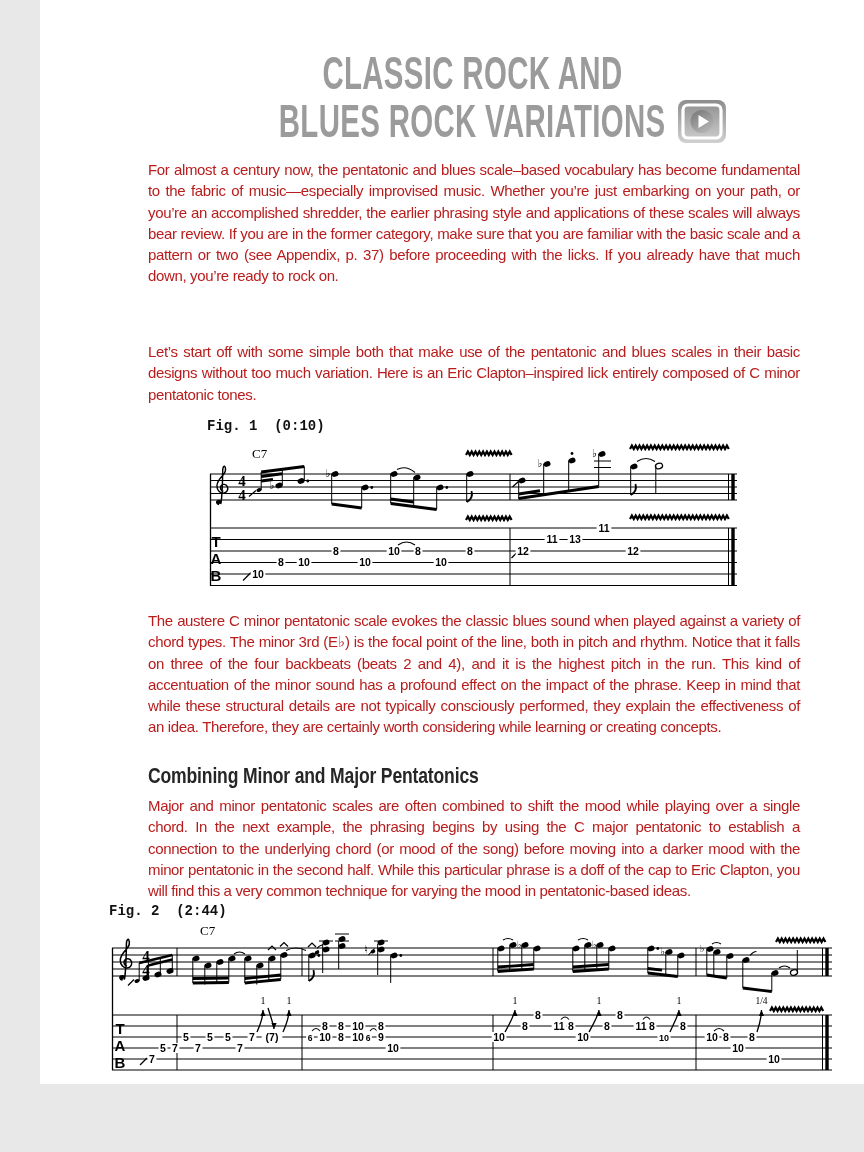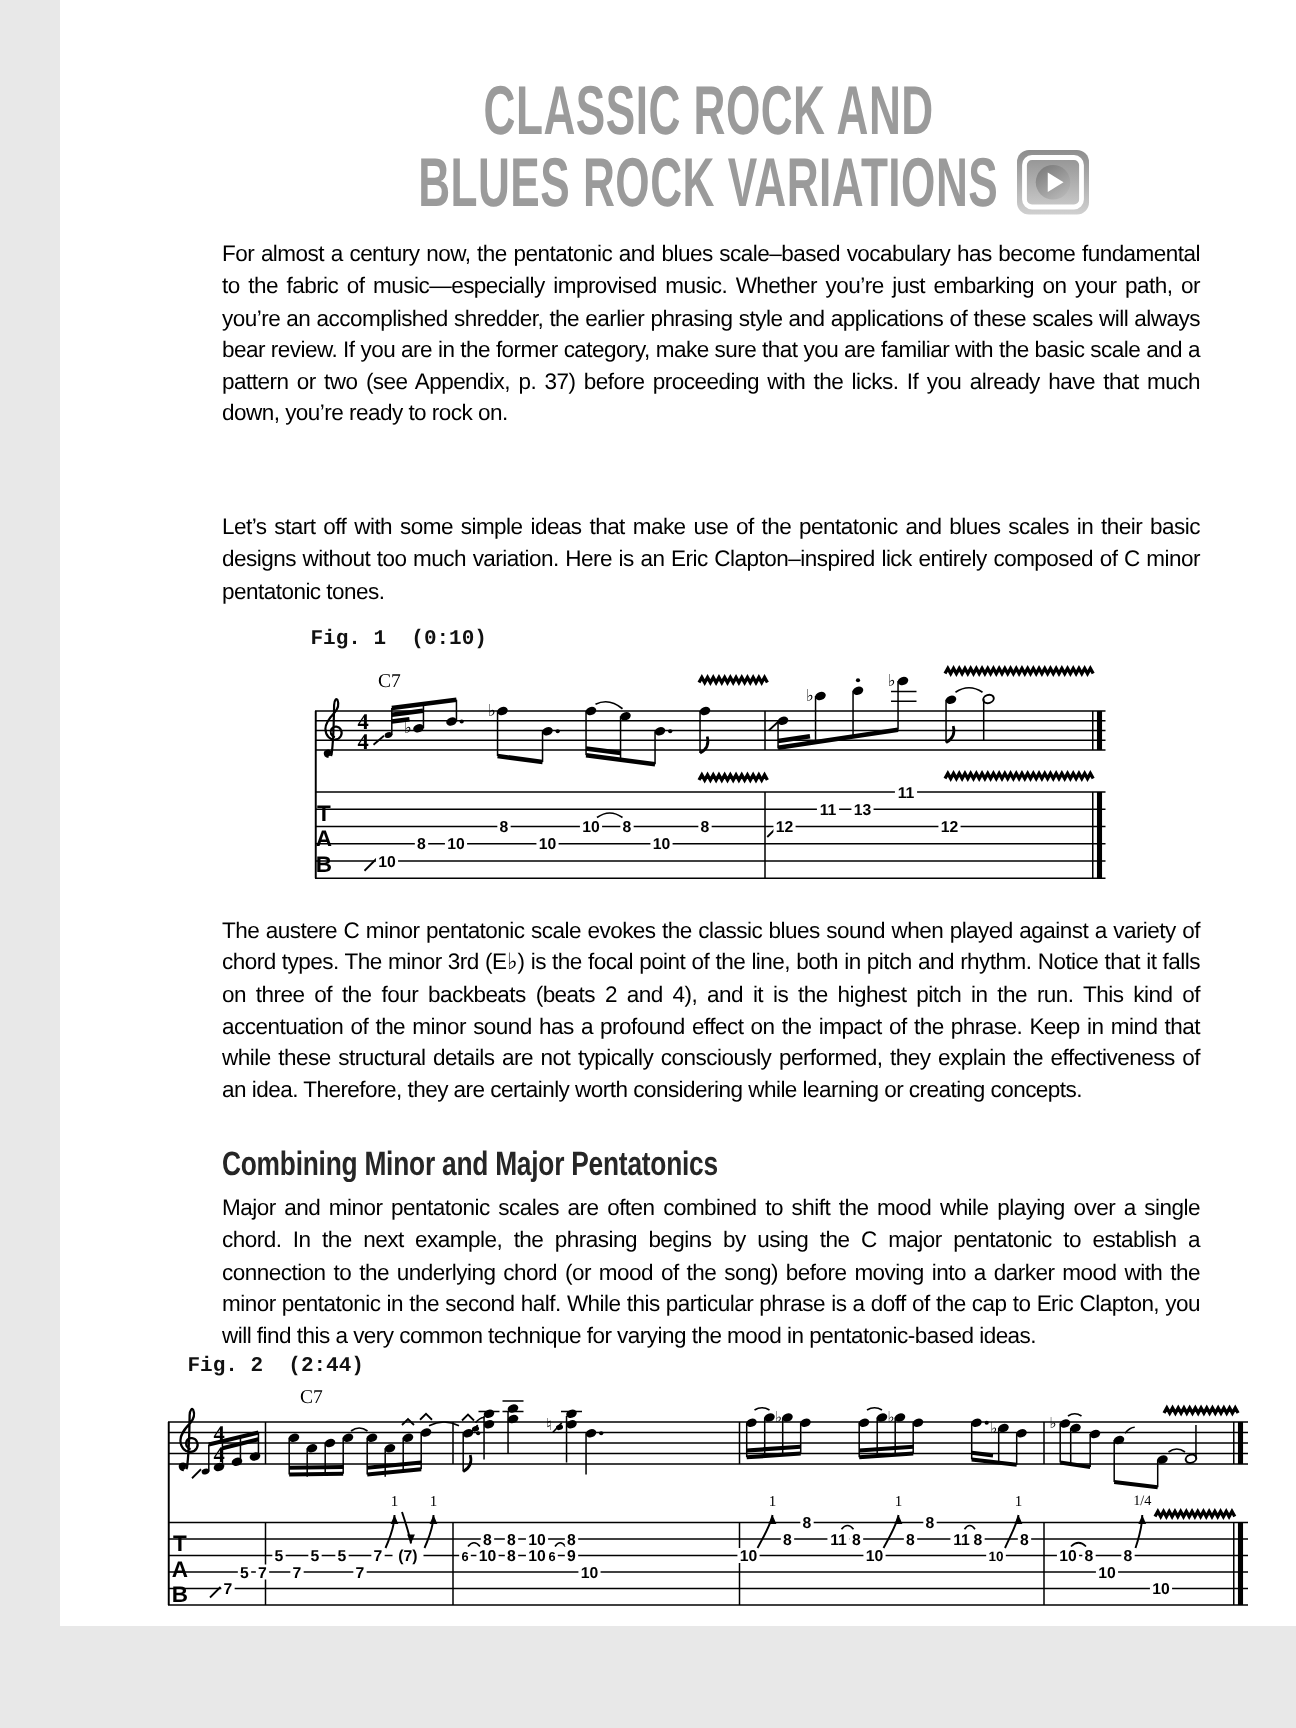--- a/index.html
+++ b/index.html
@@ -3,21 +3,21 @@
 <meta charset="utf-8">
 <style>
   html,body{margin:0;padding:0;background:#e8e8e8;}
   .page{position:relative;width:864px;height:1084px;background:#ffffff;overflow:hidden;
         font-family:"Liberation Sans","DejaVu Sans",sans-serif;margin-left:40px;}
   .trow{position:absolute;left:0;width:864px;display:flex;justify-content:center;}
   .trow .tx{display:inline-block;transform:scaleX(0.64);transform-origin:center;
         white-space:nowrap;font-weight:bold;font-size:46px;letter-spacing:0.5px;color:#9b9b9b;}
   .playicon{position:absolute;left:637px;top:99px;width:50px;height:45px;}
   .para{position:absolute;left:108px;width:652px;font-size:15px;line-height:21.3px;
-        color:#000000;text-align:justify;letter-spacing:-0.35px;}
+        color:#b91c1c;text-align:justify;letter-spacing:-0.35px;}
   .sechead{position:absolute;left:108px;white-space:nowrap;}
   .sechead .hx{display:inline-block;transform:scaleX(0.78);transform-origin:left center;
         font-weight:bold;font-size:22.5px;color:#262626;letter-spacing:-0.2px;}
   .figlabel{position:absolute;font-family:Liberation Mono, monospace;
         font-weight:bold;font-size:14px;color:#111;}
   .figsvg{position:absolute;}
   .pagenum{position:absolute;left:70px;top:1086px;font-size:15px;font-weight:bold;color:#333;}
 </style>
 </head>
 <body>
@@ -43,21 +43,21 @@
       </linearGradient>
     </defs>
     <rect x="1" y="1" width="48" height="43" rx="8" fill="url(#pg1)"></rect>
     <rect x="6" y="6" width="38" height="33" rx="5" fill="none" stroke="#ffffff" stroke-width="3.2"></rect>
     <circle cx="25" cy="22.5" r="11.5" fill="url(#pg2)"></circle>
     <polygon points="21.5,16 32,22.5 21.5,29" fill="#ffffff"></polygon>
   </svg>
 
   <div class="para" style="top:159px">For almost a century now, the pentatonic and blues scale–based vocabulary has become fundamental to the fabric of music—especially improvised music. Whether you’re just embarking on your path, or you’re an accomplished shredder, the earlier phrasing style and applications of these scales will always bear review. If you are in the former category, make sure that you are familiar with the basic scale and a pattern or two (see Appendix, p. 37) before proceeding with the licks. If you already have that much down, you’re ready to rock on.</div>
 
-  <div class="para" style="top:341px">Let’s start off with some simple ideas that make use of the pentatonic and blues scales in their basic designs without too much variation. Here is an Eric Clapton–inspired lick entirely composed of C minor pentatonic tones.</div>
+  <div class="para" style="top:341px">Let’s start off with some simple both that make use of the pentatonic and blues scales in their basic designs without too much variation. Here is an Eric Clapton–inspired lick entirely composed of C minor pentatonic tones.</div>
 
   <div class="figlabel" style="left:167px;top:418px">Fig. 1&nbsp; (0:10)</div>
   <svg id="figsvg0" class="figsvg" style="left:160px;top:420px" width="550" height="180" viewBox="0 0 550 180">
       <line x1="10" y1="54" x2="537" y2="54" stroke="#000" stroke-width="1"></line>
       <line x1="10" y1="60.5" x2="537" y2="60.5" stroke="#000" stroke-width="1"></line>
       <line x1="10" y1="67" x2="537" y2="67" stroke="#000" stroke-width="1"></line>
       <line x1="10" y1="73.5" x2="537" y2="73.5" stroke="#000" stroke-width="1"></line>
       <line x1="10" y1="80" x2="537" y2="80" stroke="#000" stroke-width="1"></line>
       <line x1="10" y1="108" x2="537" y2="108" stroke="#000" stroke-width="1"></line>
       <line x1="10" y1="119.5" x2="537" y2="119.5" stroke="#000" stroke-width="1"></line>
@@ -173,21 +173,21 @@
       <path d="M430 99 L431.9 95.6 L433.8 99 L435.7 95.6 L437.6 99 L439.5 95.6 L441.40000000000003 99 L443.3 95.6 L445.20000000000005 99 L447.1 95.6 L449.00000000000006 99 L450.90000000000003 95.6 L452.80000000000007 99 L454.70000000000005 95.6 L456.6000000000001 99 L458.50000000000006 95.6 L460.4000000000001 99 L462.30000000000007 95.6 L464.2000000000001 99 L466.1000000000001 95.6 L468.0000000000001 99 L469.9000000000001 95.6 L471.8000000000001 99 L473.7000000000001 95.6 L475.60000000000014 99 L477.5000000000001 95.6 L479.40000000000015 99 L481.3000000000001 95.6 L483.20000000000016 99 L485.10000000000014 95.6 L487.00000000000017 99 L488.90000000000015 95.6 L490.8000000000002 99 L492.70000000000016 95.6 L494.6000000000002 99 L496.50000000000017 95.6 L498.4000000000002 99 L500.3000000000002 95.6 L502.2000000000002 99 L504.1000000000002 95.6 L506.0000000000002 99 L507.9000000000002 95.6 L509.80000000000024 99 L511.7000000000002 95.6 L513.6000000000003 99 L515.5000000000002 95.6 L517.4000000000002 99 L519.3000000000002 95.6 L521.2000000000002 99 L523.1000000000001 95.6 L525.0000000000001 99 L526.9000000000001 95.6 L528.8000000000001 99" fill="none" stroke="#000" stroke-width="2.2"></path>
     </svg>
 
   <div class="para" style="top:610px">The austere C minor pentatonic scale evokes the classic blues sound when played against a variety of chord types. The minor 3rd (E♭) is the focal point of the line, both in pitch and rhythm. Notice that it falls on three of the four backbeats (beats 2 and 4), and it is the highest pitch in the run. This kind of accentuation of the minor sound has a profound effect on the impact of the phrase. Keep in mind that while these structural details are not typically consciously performed, they explain the effectiveness of an idea. Therefore, they are certainly worth considering while learning or creating concepts.</div>
 
   <div class="sechead" style="top:763px">
     <span class="hx">Combining Minor and Major Pentatonics</span>
   </div>
   <div class="para" style="top:795px">Major and minor pentatonic scales are often combined to shift the mood while playing over a single chord. In the next example, the phrasing begins by using the C major pentatonic to establish a connection to the underlying chord (or mood of the song) before moving into a darker mood with the minor pentatonic in the second half. While this particular phrase is a doff of the cap to Eric Clapton, you will find this a very common technique for varying the mood in pentatonic-based ideas.</div>
 
-  <div class="figlabel" style="left:85px;top:903px">Fig. 2&nbsp; (2:44)</div>
+  <div class="figlabel" style="left:69px;top:903px">Fig. 2&nbsp; (2:44)</div>
   <svg id="figsvg1" class="figsvg" style="left:60px;top:905px" width="745" height="200" viewBox="0 0 745 200">
       <line x1="12" y1="43" x2="732" y2="43" stroke="#000" stroke-width="1"></line>
       <line x1="12" y1="50" x2="732" y2="50" stroke="#000" stroke-width="1"></line>
       <line x1="12" y1="57" x2="732" y2="57" stroke="#000" stroke-width="1"></line>
       <line x1="12" y1="64" x2="732" y2="64" stroke="#000" stroke-width="1"></line>
       <line x1="12" y1="71" x2="732" y2="71" stroke="#000" stroke-width="1"></line>
       <line x1="12" y1="110" x2="732" y2="110" stroke="#000" stroke-width="1"></line>
       <line x1="12" y1="121" x2="732" y2="121" stroke="#000" stroke-width="1"></line>
       <line x1="12" y1="132" x2="732" y2="132" stroke="#000" stroke-width="1"></line>
       <line x1="12" y1="143" x2="732" y2="143" stroke="#000" stroke-width="1"></line>

